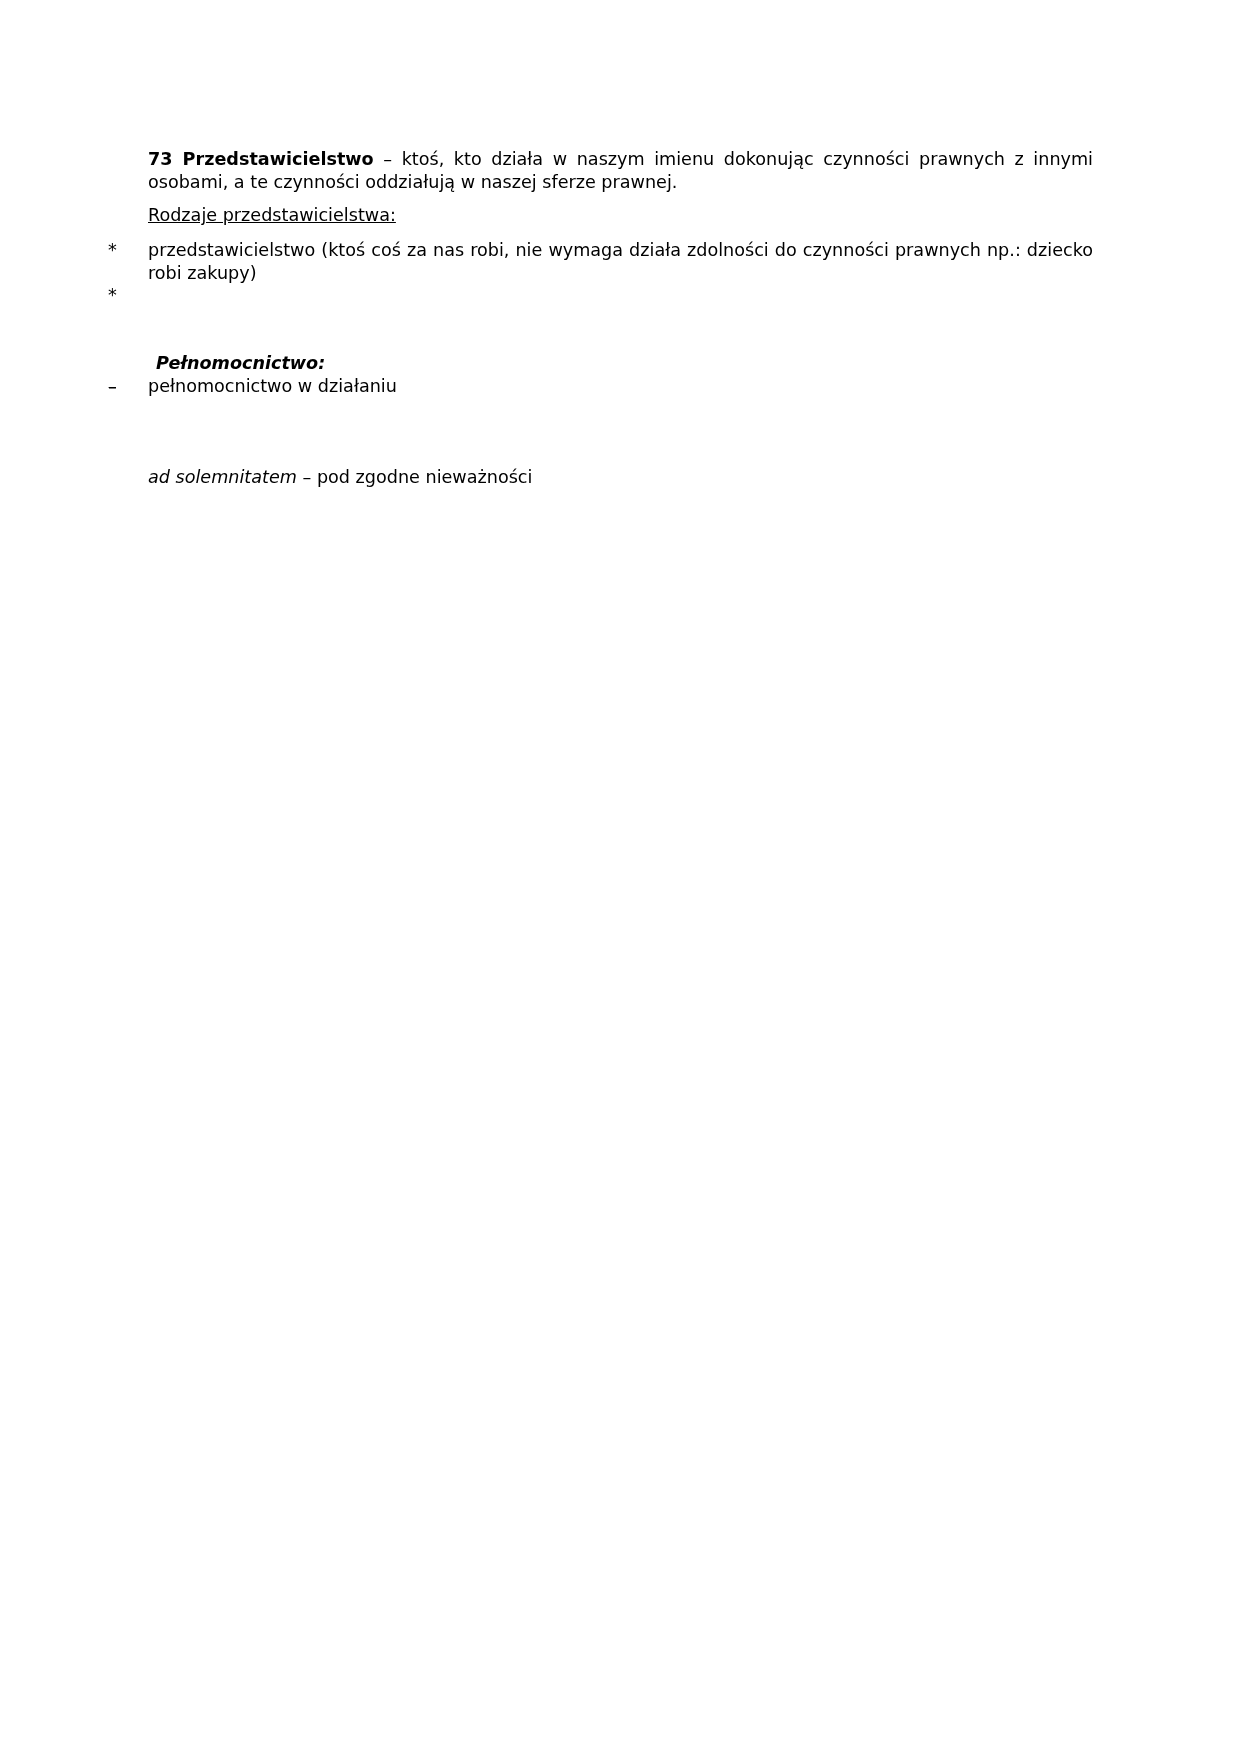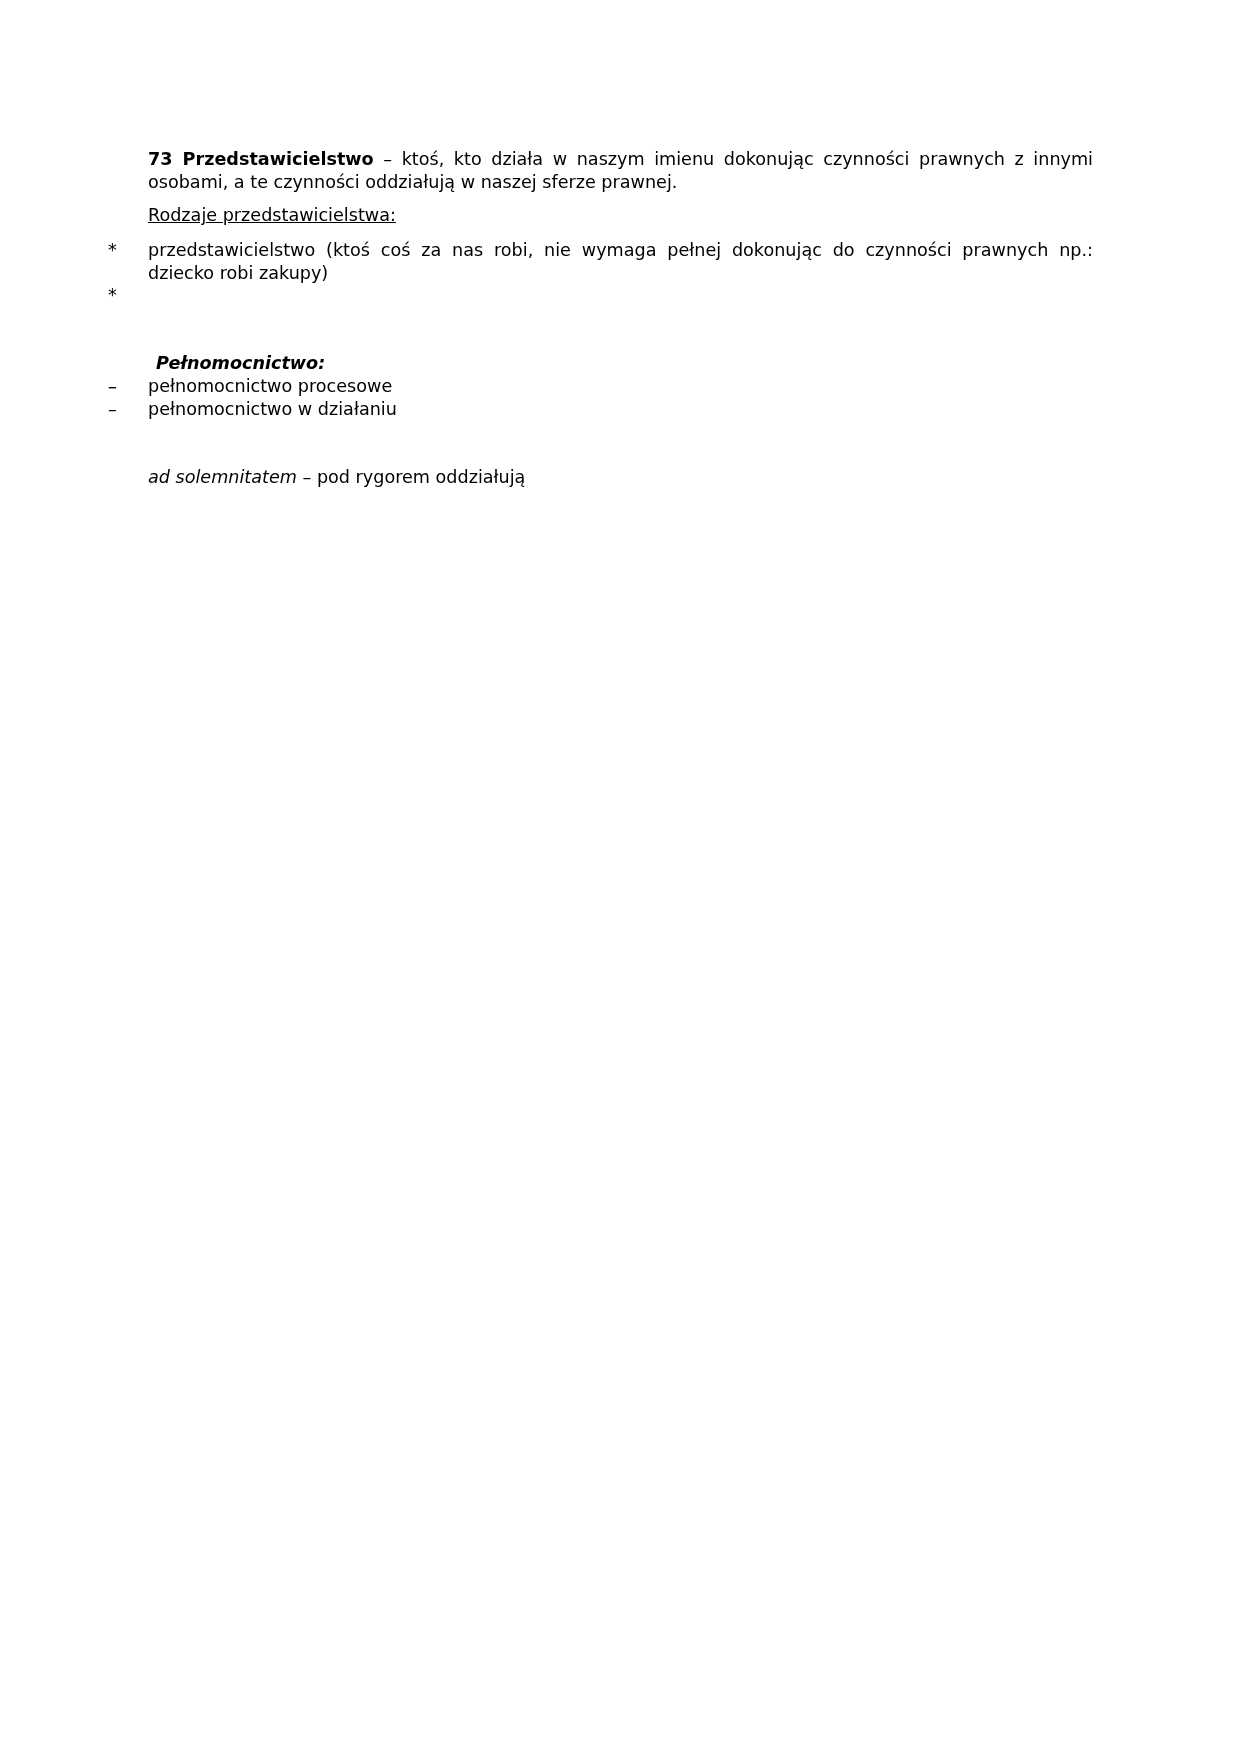--- a/index.html
+++ b/index.html
@@ -27,40 +27,39 @@
 
   <p class="text p1" style="margin:0;">
     <span class="strong">73 Przedstawicielstwo</span><span> – </span><span>ktoś, kto działa w naszym imienu dokonując czynności prawnych z innymi osobami, a te czynności oddziałują w naszej sferze prawnej.</span>
   </p>
 
   <div class="heading-u">Rodzaje przedstawicielstwa:</div>
 
   <ul class="list list1">
     <li>
       <span class="marker">*</span>
-      <span class="body">przedstawicielstwo (ktoś coś za nas robi, nie wymaga pełnej dokonując do czynności prawnych np.: dziecko robi zakupy)</span>
+      <span class="body">przedstawicielstwo (ktoś coś za nas robi, nie wymaga działa zdolności do czynności prawnych np.: dziecko robi zakupy)</span>
     </li>
     <li>
       <span class="marker">*</span>
     </li>
   </ul>
 
   <div class="pel">Pełnomocnictwo:</div>
 
   <ul class="list list2">
     <li>
       <span class="marker">–</span>
     </li>
     <li>
       <span class="marker">–</span>
-      <span class="body">pełnomocnictwo procesowe</span>
     </li>
     <li>
       <span class="marker">–</span>
       <span class="body">pełnomocnictwo w działaniu</span>
     </li>
   </ul>
 
   <div class="ad">
-    <em>ad solemnitatem</em><span> – </span><span>pod rygorem oddziałują</span>
+    <em>ad solemnitatem</em><span> – </span><span>pod zgodne nieważności</span>
   </div>
 
 </div>
 
 </body></html>

